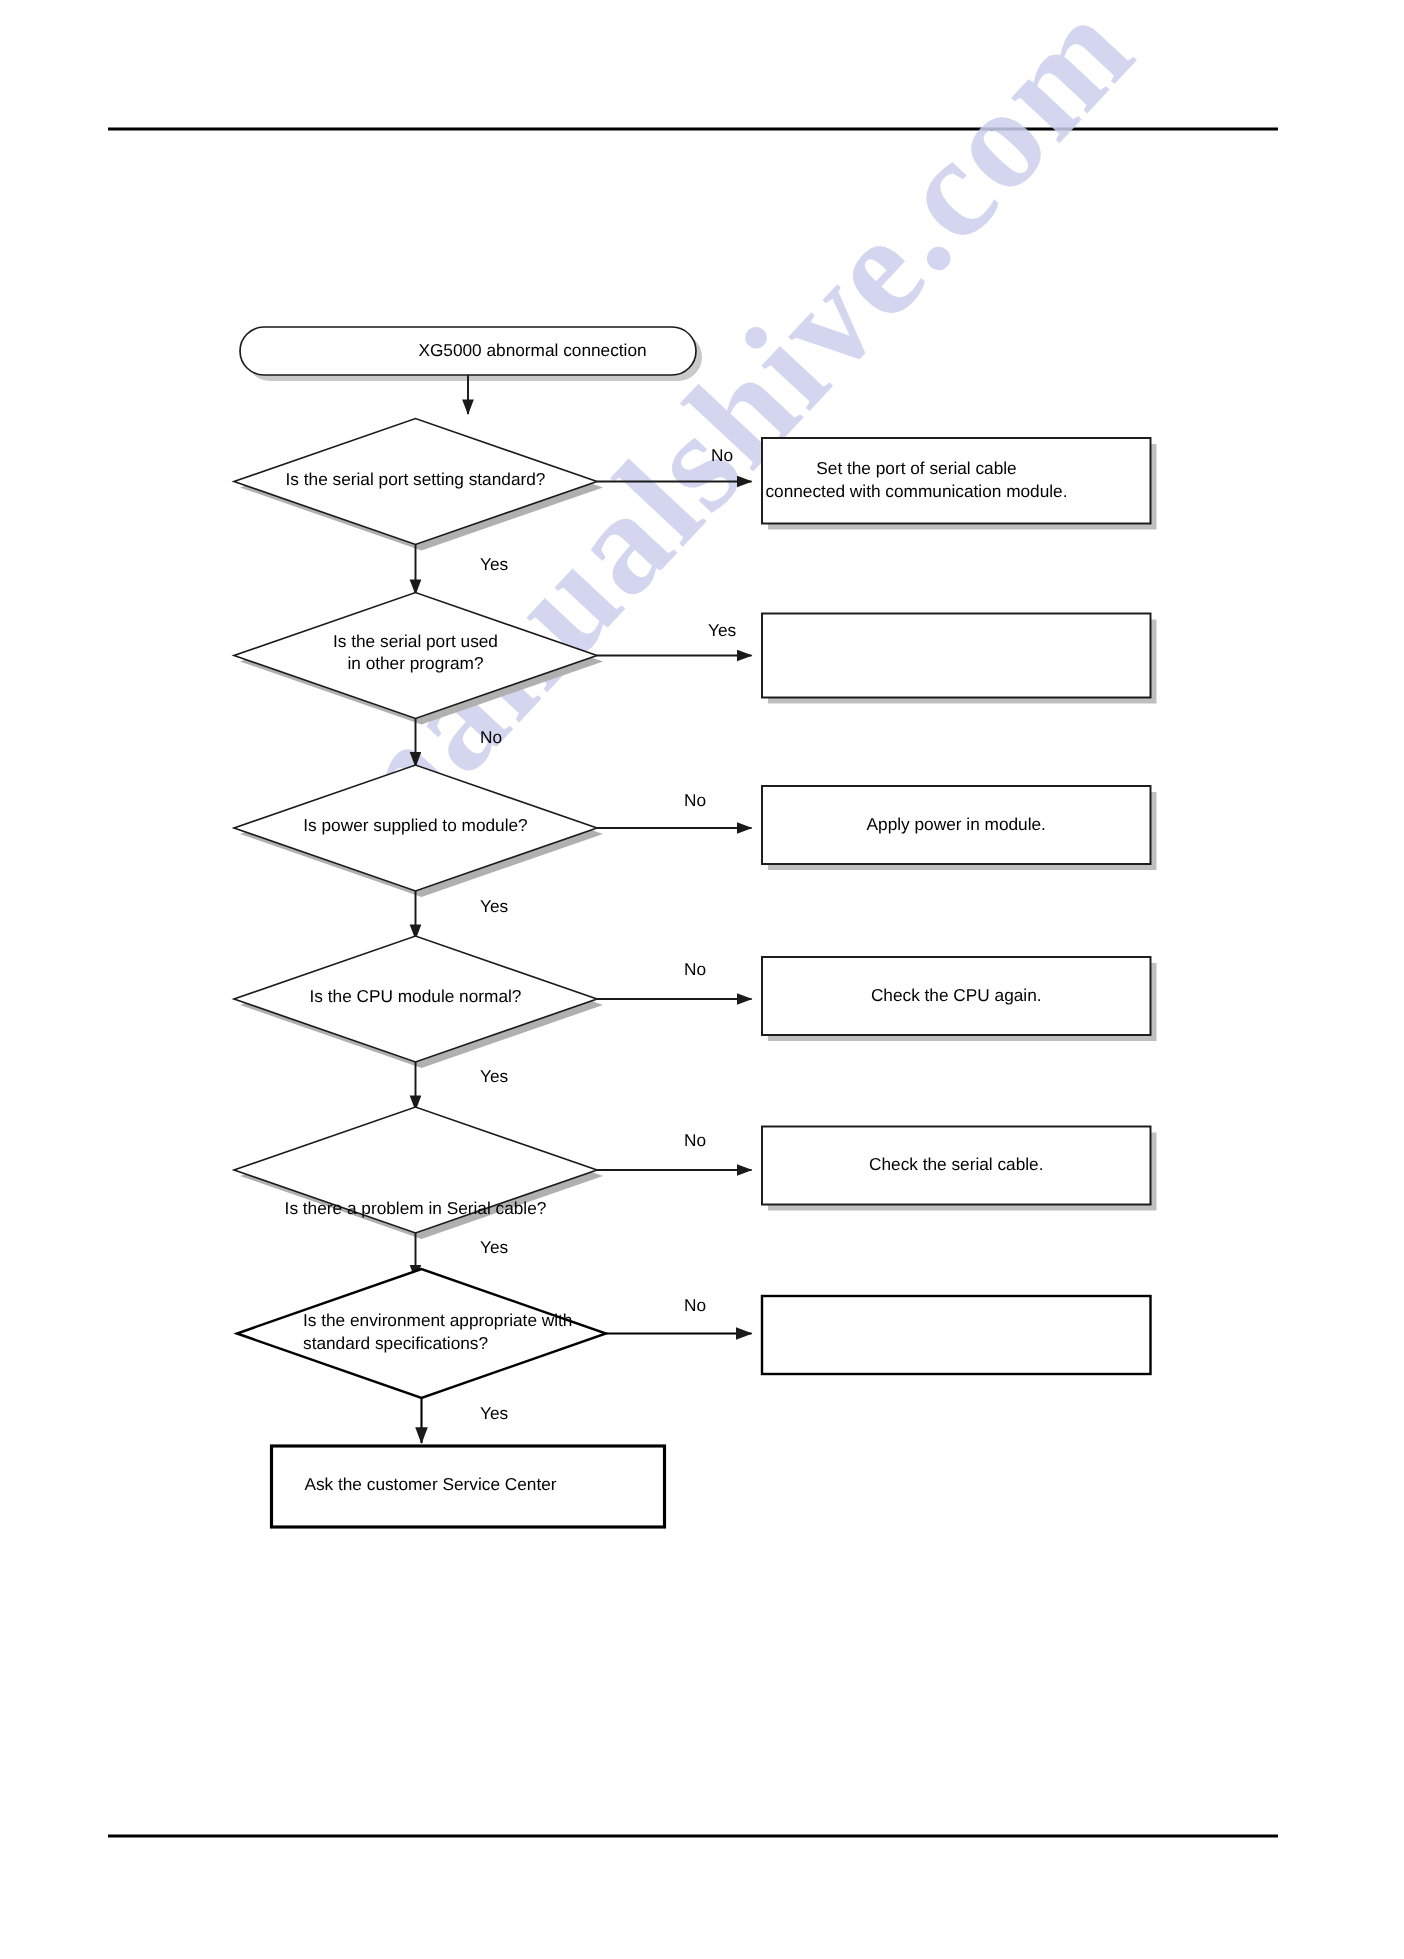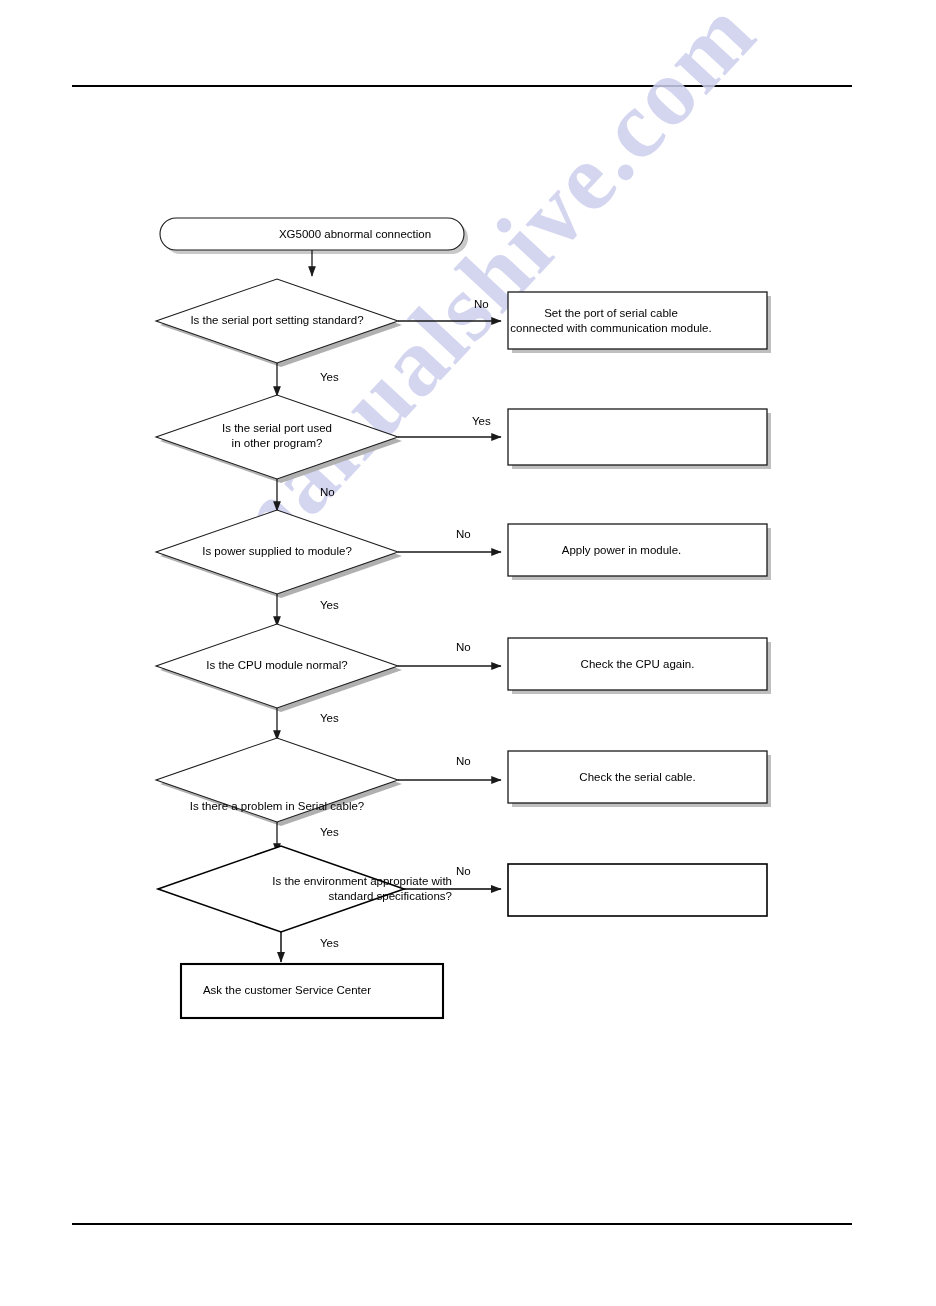--- a/index.html
+++ b/index.html
@@ -62,21 +62,21 @@
   
   .nodetext {
     position: absolute;
     font-size: 11.5px;
     line-height: 15px;
     color: #000000;
     text-align: center;
     white-space: pre-line;
     pointer-events: none;
   }
-  .nodetext.lefttext { text-align: right; }
+  .nodetext.lefttext { text-align: left; }
 
   .edgelabel {
     position: absolute;
     font-size: 11.5px;
     line-height: 13px;
     color: #000000;
   }
 
   .clickzone {
     position: absolute;
@@ -189,21 +189,21 @@
 connected with communication module.</div>
 
   <div class="nodetext" style="left:162px; top:421px; width:230px;">Is the serial port used
 in other program?</div>
   <div class="edgelabel" style="left:472px; top:415px;">Yes</div>
   <div class="edgelabel" style="left:320px; top:486px;">No</div>
 
   <div class="nodetext" style="left:162px; top:544px; width:230px;">Is power supplied to module?</div>
   <div class="edgelabel" style="left:456px; top:528px;">No</div>
   <div class="edgelabel" style="left:320px; top:599px;">Yes</div>
-  <div class="nodetext" style="left:494px; top:543px; width:255px;">Apply power in module.</div>
+  <div class="nodetext" style="left:510px; top:543px; width:255px;">Apply power in module.</div>
 
   <div class="nodetext" style="left:162px; top:658px; width:230px;">Is the CPU module normal?</div>
   <div class="edgelabel" style="left:456px; top:641px;">No</div>
   <div class="edgelabel" style="left:320px; top:712px;">Yes</div>
   <div class="nodetext" style="left:510px; top:657px; width:255px;">Check the CPU again.</div>
 
   <div class="nodetext" style="left:162px; top:772px; width:230px;margin-top:27px;">Is there a problem in Serial cable?</div>
   <div class="edgelabel" style="left:456px; top:755px;">No</div>
   <div class="edgelabel" style="left:320px; top:826px;">Yes</div>
   <div class="nodetext" style="left:510px; top:770px; width:255px;">Check the serial cable.</div>

